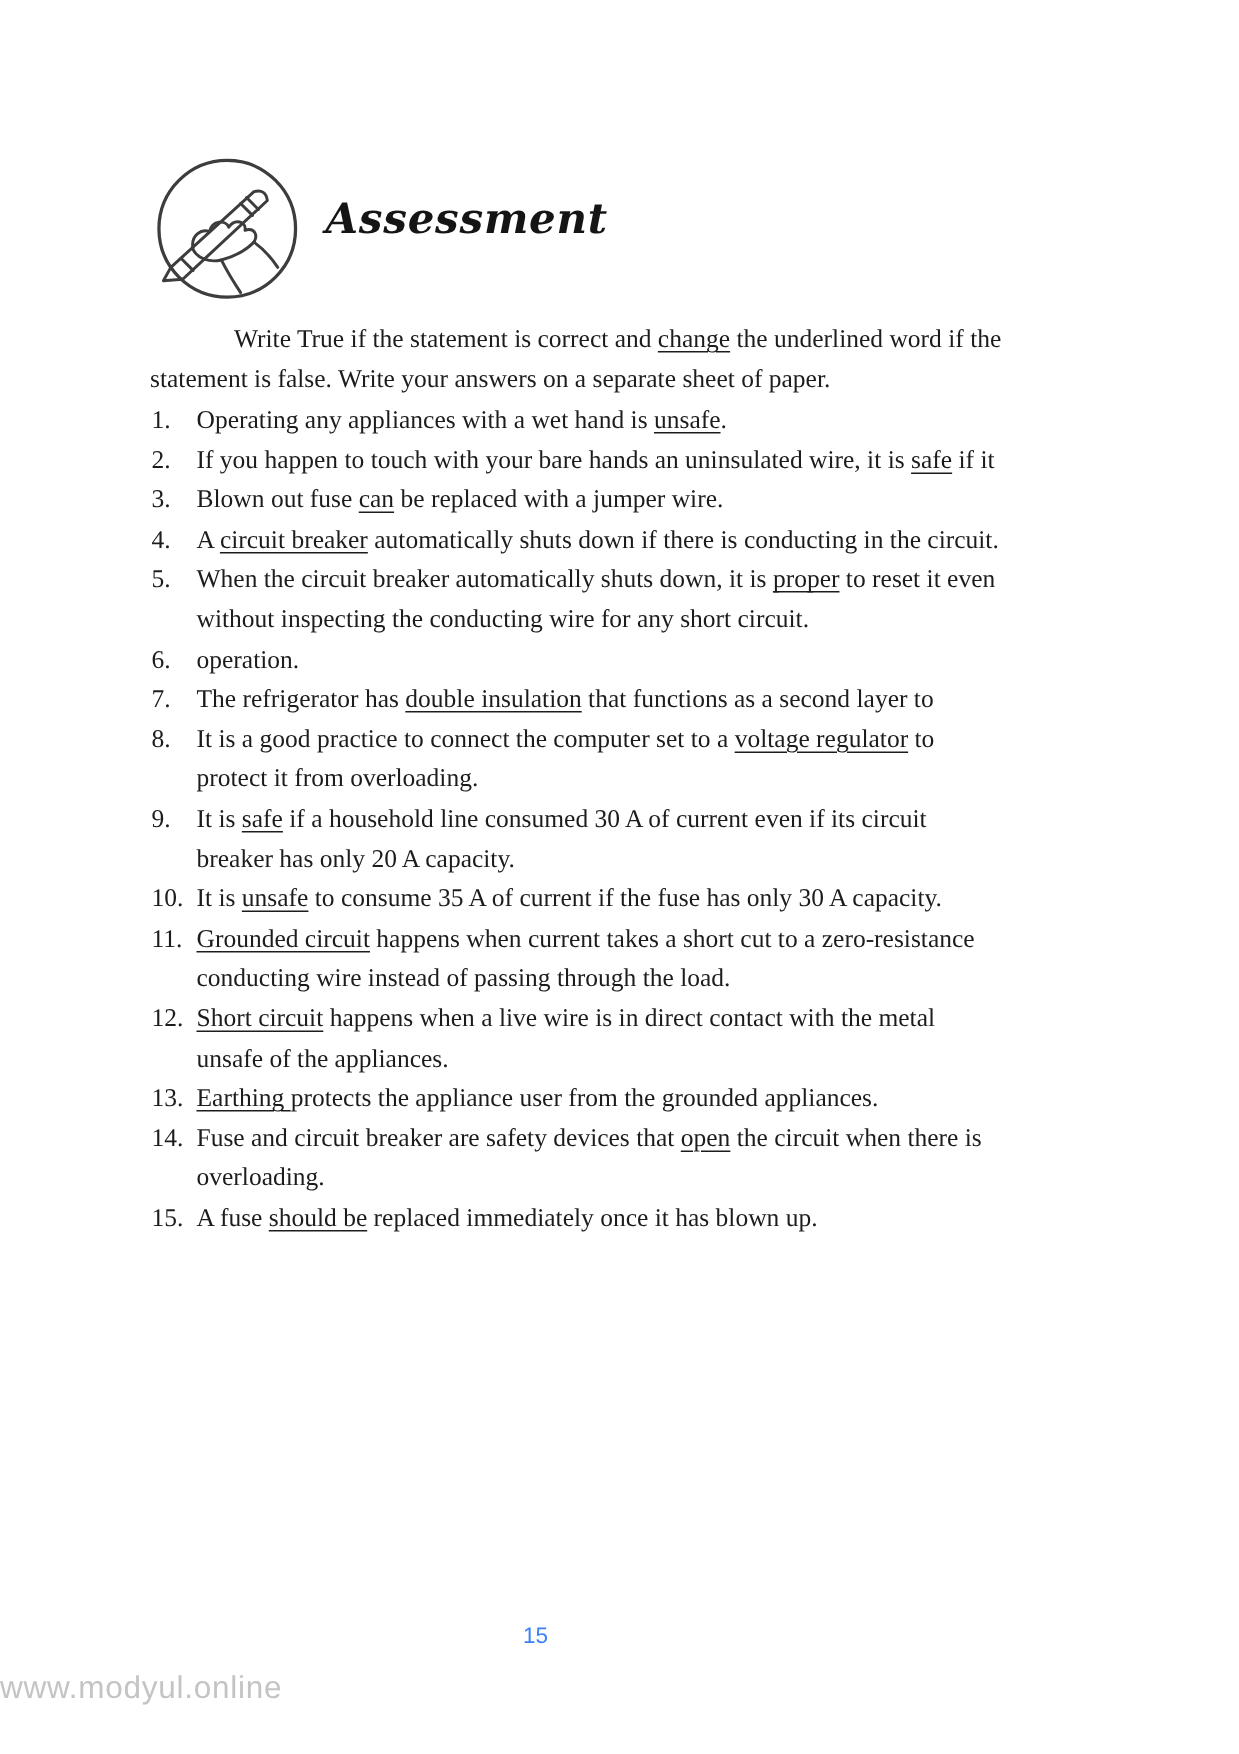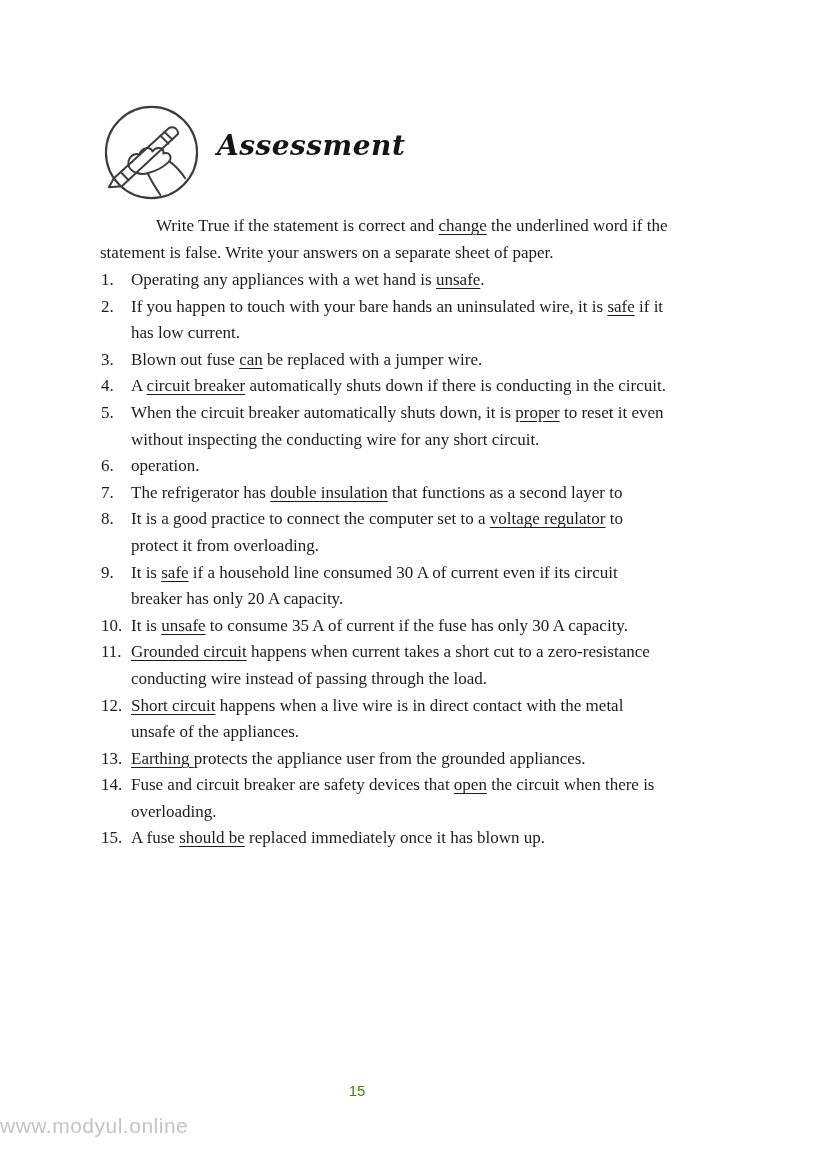--- a/index.html
+++ b/index.html
@@ -40,21 +40,21 @@
   .num{position:absolute;left:1px;top:0;}
   .u{
     text-decoration:underline;
     text-decoration-thickness:1px;
     text-underline-offset:3px;
   }
   .page-num{
     position:absolute;left:0;right:0;top:1082px;
     text-align:center;
     font-family:"Liberation Sans","DejaVu Sans",sans-serif;
-    font-size:15px;color:#4d7c0f;
+    font-size:15px;color:#3b82f6;
   }
   .watermark{
     position:absolute;left:0;right:0;top:1114px;
     text-align:left;
     font-family:"Liberation Sans","DejaVu Sans",sans-serif;
     font-size:21px;
     letter-spacing:0.5px;
     color:#c4c4c4;
   }
 </style>
@@ -89,21 +89,20 @@
     </div>
 
   <div class="statements">
       <div class="statement-item">
         <span class="num">1.</span>
         <div class="line"><span>Operating any appliances with a wet hand is </span><span class="u">unsafe</span><span>.</span></div>
       </div>
       <div class="statement-item">
         <span class="num">2.</span>
         <div class="line"><span>If you happen to touch with your bare hands an uninsulated wire, it is </span><span class="u">safe</span><span> if it</span></div>
-        <div class="line"><span>has low current.</span></div>
       </div>
       <div class="statement-item">
         <span class="num">3.</span>
         <div class="line"><span>Blown out fuse </span><span class="u">can</span><span> be replaced with a jumper wire.</span></div>
       </div>
       <div class="statement-item">
         <span class="num">4.</span>
         <div class="line"><span>A </span><span class="u">circuit breaker</span><span> automatically shuts down if there is conducting in the circuit.</span></div>
       </div>
       <div class="statement-item">

